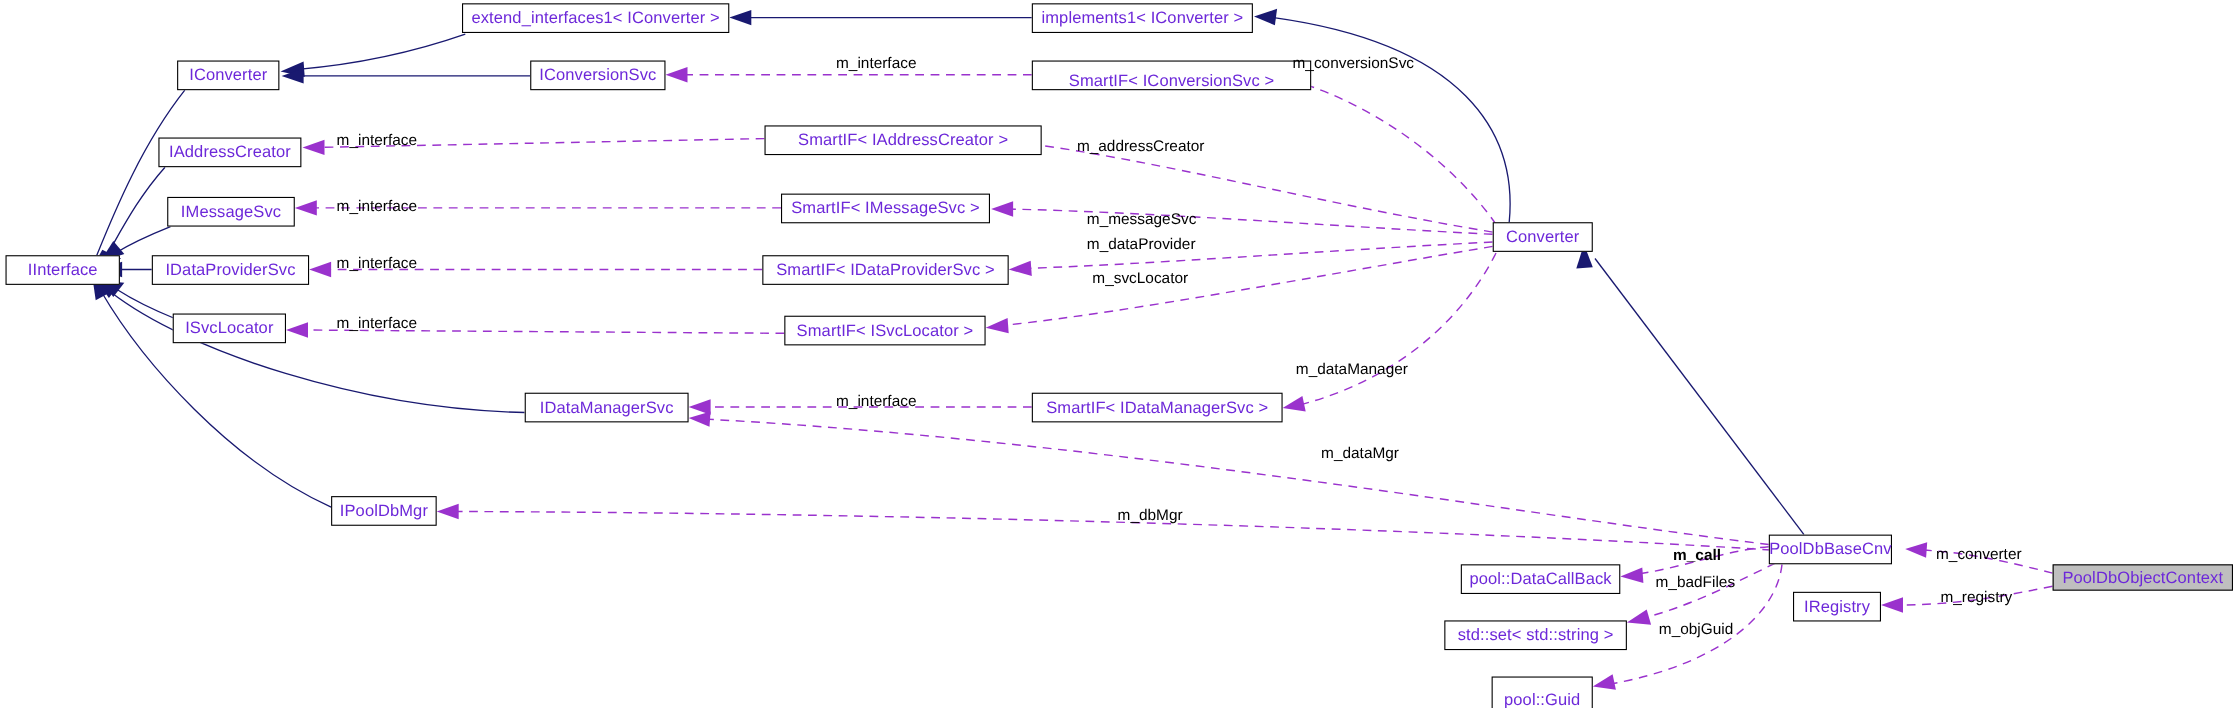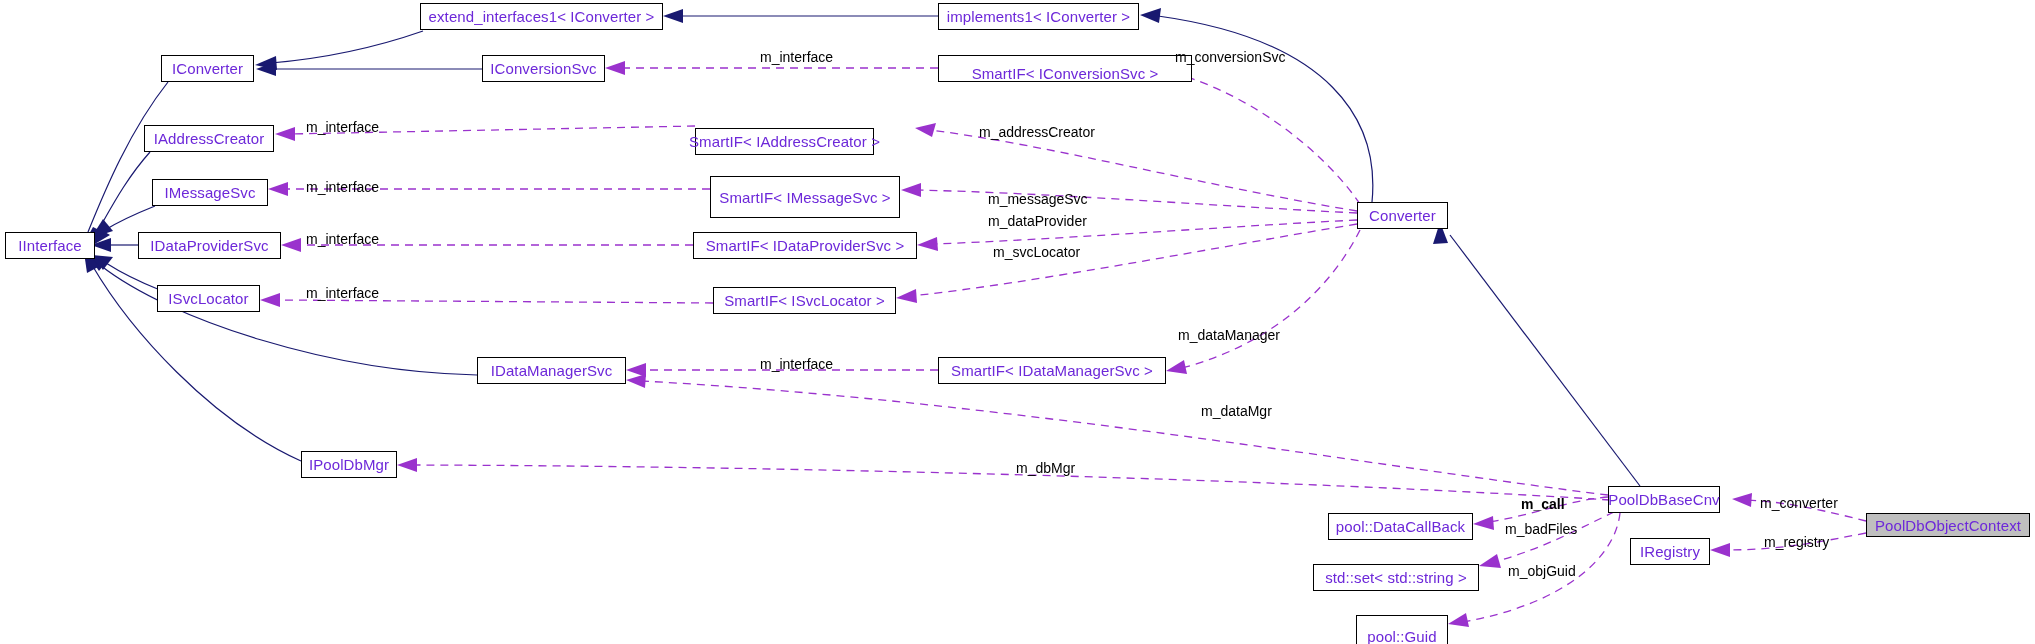--- a/index.html
+++ b/index.html
@@ -131,21 +131,21 @@
     <path class="dashed-edge" d="M 1620,513 C 1615,560 1560,605 1463,622"></path>
     <polygon class="arrow-purple" points="1448,624 1466,613 1469,627"></polygon>
 
     <path class="dashed-edge" d="M 1866,521 C 1830,512 1790,502 1747,500"></path>
     <polygon class="arrow-purple" points="1732,499 1752,493 1751,507"></polygon>
 
     <path class="dashed-edge" d="M 1866,533 C 1820,542 1780,550 1725,550"></path>
     <polygon class="arrow-purple" points="1710,550 1730,543 1730,557"></polygon>
   </svg>
 
-  <div class="node" style="left:5px;top:232px;width:90px;height:27px;">
+  <div class="node" style="left:5px;top:232px;width:104px;height:27px;">
       <span>IInterface</span>
     </div>
   <div class="node" style="left:161px;top:55px;width:93px;height:27px;">
       <span>IConverter</span>
     </div>
   <div class="node" style="left:144px;top:125px;width:130px;height:27px;">
       <span>IAddressCreator</span>
     </div>
   <div class="node" style="left:152px;top:179px;width:116px;height:27px;">
       <span>IMessageSvc</span>
@@ -167,24 +167,24 @@
     </div>
   <div class="node" style="left:482px;top:55px;width:123px;height:27px;">
       <span>IConversionSvc</span>
     </div>
   <div class="node" style="left:938px;top:3px;width:201px;height:27px;">
       <span>implements1&lt; IConverter &gt;</span>
     </div>
   <div class="node" style="left:938px;top:55px;width:254px;height:27px;align-items:flex-end;">
       <span>SmartIF&lt; IConversionSvc &gt;</span>
     </div>
-  <div class="node" style="left:695px;top:128px;width:179px;height:27px;">
+  <div class="node" style="left:695px;top:114px;width:252px;height:27px;">
       <span>SmartIF&lt; IAddressCreator &gt;</span>
     </div>
-  <div class="node" style="left:710px;top:176px;width:190px;height:42px;">
+  <div class="node" style="left:710px;top:176px;width:190px;height:27px;">
       <span>SmartIF&lt; IMessageSvc &gt;</span>
     </div>
   <div class="node" style="left:693px;top:232px;width:224px;height:27px;">
       <span>SmartIF&lt; IDataProviderSvc &gt;</span>
     </div>
   <div class="node" style="left:713px;top:287px;width:183px;height:27px;">
       <span>SmartIF&lt; ISvcLocator &gt;</span>
     </div>
   <div class="node" style="left:938px;top:357px;width:228px;height:27px;">
       <span>SmartIF&lt; IDataManagerSvc &gt;</span>

